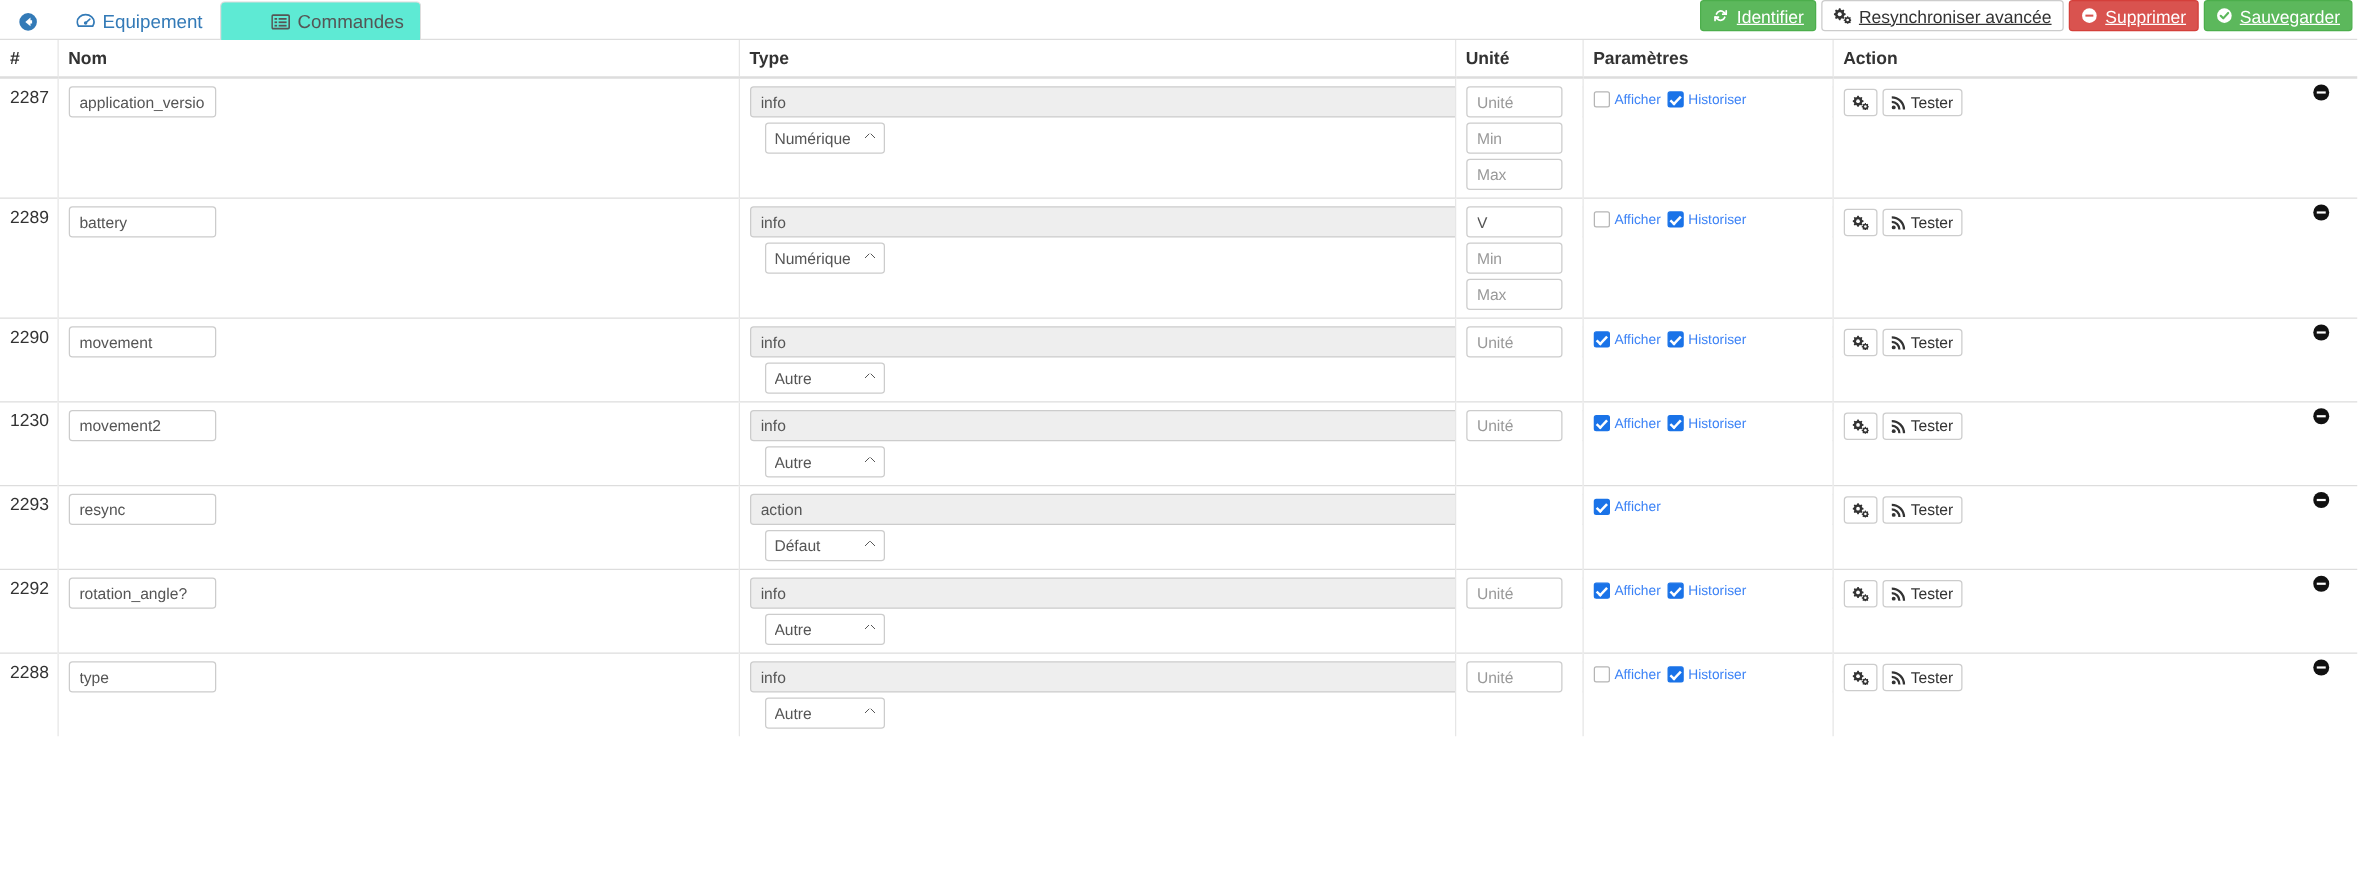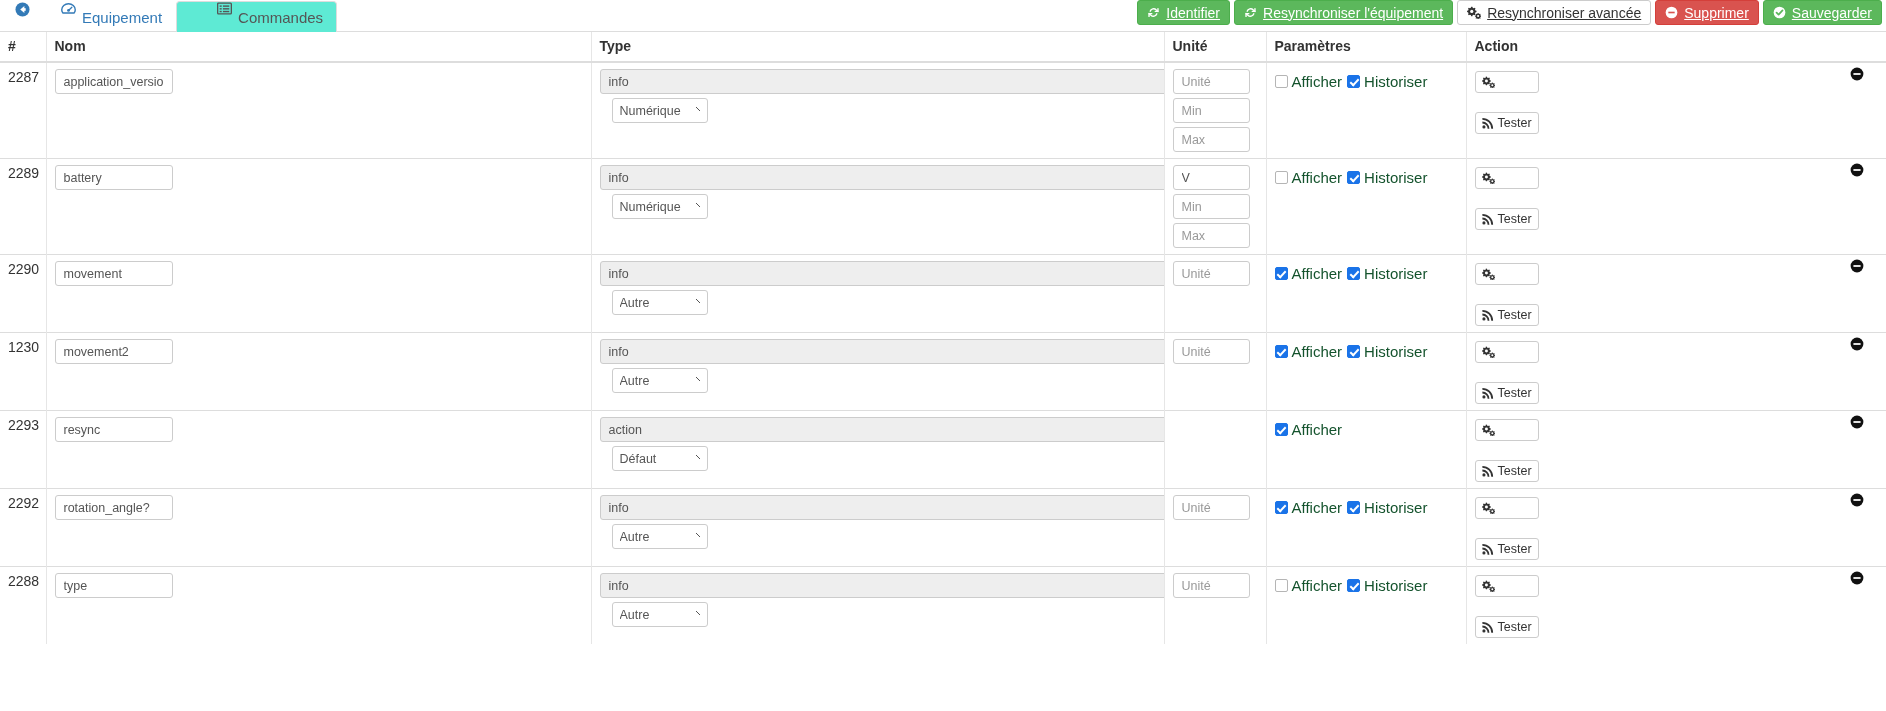--- a/index.html
+++ b/index.html
@@ -18,21 +18,21 @@
   .topbar {
     position: relative;
     height: 32px;
     border-bottom: 1px solid #dddddd;
     background: #ffffff;
     display: flex;
     align-items: flex-end;
   }
   .tabs { display: flex; align-items: flex-end; height: 32px; }
   .tab {
-    display: flex; align-items: flex-start; gap: 6px;
+    display: flex; align-items: center; gap: 6px;
     height: 31px;
     padding: 0 13px;
     font-size: 15px;
     line-height: 31px;
     border: 1px solid transparent;
     border-bottom: none;
     border-radius: 4px 4px 0 0;
     margin-bottom: -1px;
     color: #2a6496;
     cursor: pointer;
@@ -167,25 +167,25 @@
   .cbx:checked { background: #1a73e8; border-color: #1a73e8; }
   .cbx:checked::after {
     content: "";
     position: absolute;
     left: 3.6px; top: 0.8px;
     width: 3px; height: 7px;
     border: solid #ffffff;
     border-width: 0 2px 2px 0;
     transform: rotate(43deg);
   }
-  .chk-label { font-size: 15px; color: #14532d; }
+  .chk-label { font-size: 11px; color: #3b82f6; }
 
   
   .act-wrap { display: flex; align-items: flex-start; justify-content: space-between; padding-top: 2px; }
-  .act-btns { display: flex; gap: 19px; flex-direction: column; }
+  .act-btns { display: flex; gap: 4px; }
   .btn-xs {
     display: inline-flex; align-items: center; gap: 4px;
     height: 22px; padding: 0 6px;
     font-size: 12.5px; line-height: 1;
     border: 1px solid #cccccc; border-radius: 3px;
     background: #ffffff; color: #333333; cursor: pointer;
     white-space: nowrap;
   }
   .rm-btn {
     background: none; border: none; padding: 0; cursor: pointer;
@@ -245,30 +245,20 @@
       <span>
         <svg width="13" height="13" viewBox="0 0 16 16">
             <path d="M13.5 3.2V6.6H10.1" fill="none" stroke="#fff" stroke-width="1.7" stroke-linecap="round" stroke-linejoin="round"></path>
             <path d="M2.5 12.8V9.4h3.4" fill="none" stroke="#fff" stroke-width="1.7" stroke-linecap="round" stroke-linejoin="round"></path>
             <path d="M3.9 6.4a4.4 4.4 0 0 1 7.3-1.7l2.3 2M12.1 9.6a4.4 4.4 0 0 1-7.3 1.7l-2.3-2" fill="none" stroke="#fff" stroke-width="1.7" stroke-linecap="round"></path>
           </svg>
       </span>
       <span>Identifier</span>
     </button>
 
-    <button class="btn btn-success">
-      <span>
-        <svg width="13" height="13" viewBox="0 0 16 16">
-            <path d="M13.5 3.2V6.6H10.1" fill="none" stroke="#fff" stroke-width="1.7" stroke-linecap="round" stroke-linejoin="round"></path>
-            <path d="M2.5 12.8V9.4h3.4" fill="none" stroke="#fff" stroke-width="1.7" stroke-linecap="round" stroke-linejoin="round"></path>
-            <path d="M3.9 6.4a4.4 4.4 0 0 1 7.3-1.7l2.3 2M12.1 9.6a4.4 4.4 0 0 1-7.3 1.7l-2.3-2" fill="none" stroke="#fff" stroke-width="1.7" stroke-linecap="round"></path>
-          </svg>
-      </span>
-      <span>Resynchroniser l'équipement</span>
-    </button>
 
     <button class="btn btn-default">
       <span>
         <svg width="14" height="13" viewBox="0 0 16 15">
             <g fill="#333">
               <path d="M6.1 0.8l.45 1.3a3.9 3.9 0 0 1 1 .42l1.25-.6.95.95-.6 1.25c.18.3.33.64.42 1l1.3.45v1.35l-1.3.45a3.9 3.9 0 0 1-.42 1l.6 1.25-.95.95-1.25-.6c-.3.18-.64.33-1 .42l-.45 1.3H4.75l-.45-1.3a3.9 3.9 0 0 1-1-.42l-1.25.6-.95-.95.6-1.25a3.9 3.9 0 0 1-.42-1L0 6.9V5.55l1.3-.45c.1-.36.24-.7.42-1l-.6-1.25.95-.95 1.25.6c.3-.18.64-.33 1-.42l.45-1.3z"></path>
               <circle cx="5.42" cy="6.22" r="1.85" fill="#fff"></circle>
               <path d="M13.2 8.1l.3.88c.23.06.45.15.66.28l.84-.4.64.64-.4.84c.12.2.21.43.28.66l.88.3v.9l-.88.3a2.6 2.6 0 0 1-.28.66l.4.84-.64.64-.84-.4c-.2.13-.43.22-.66.28l-.3.88h-.9l-.3-.88a2.6 2.6 0 0 1-.66-.28l-.84.4-.64-.64.4-.84a2.6 2.6 0 0 1-.28-.66l-.88-.3v-.9l.88-.3c.07-.23.16-.45.28-.66l-.4-.84.64-.64.84.4c.2-.13.43-.22.66-.28l.3-.88z"></path>
               <circle cx="12.75" cy="11.55" r="1.25" fill="#fff"></circle>
             </g>

